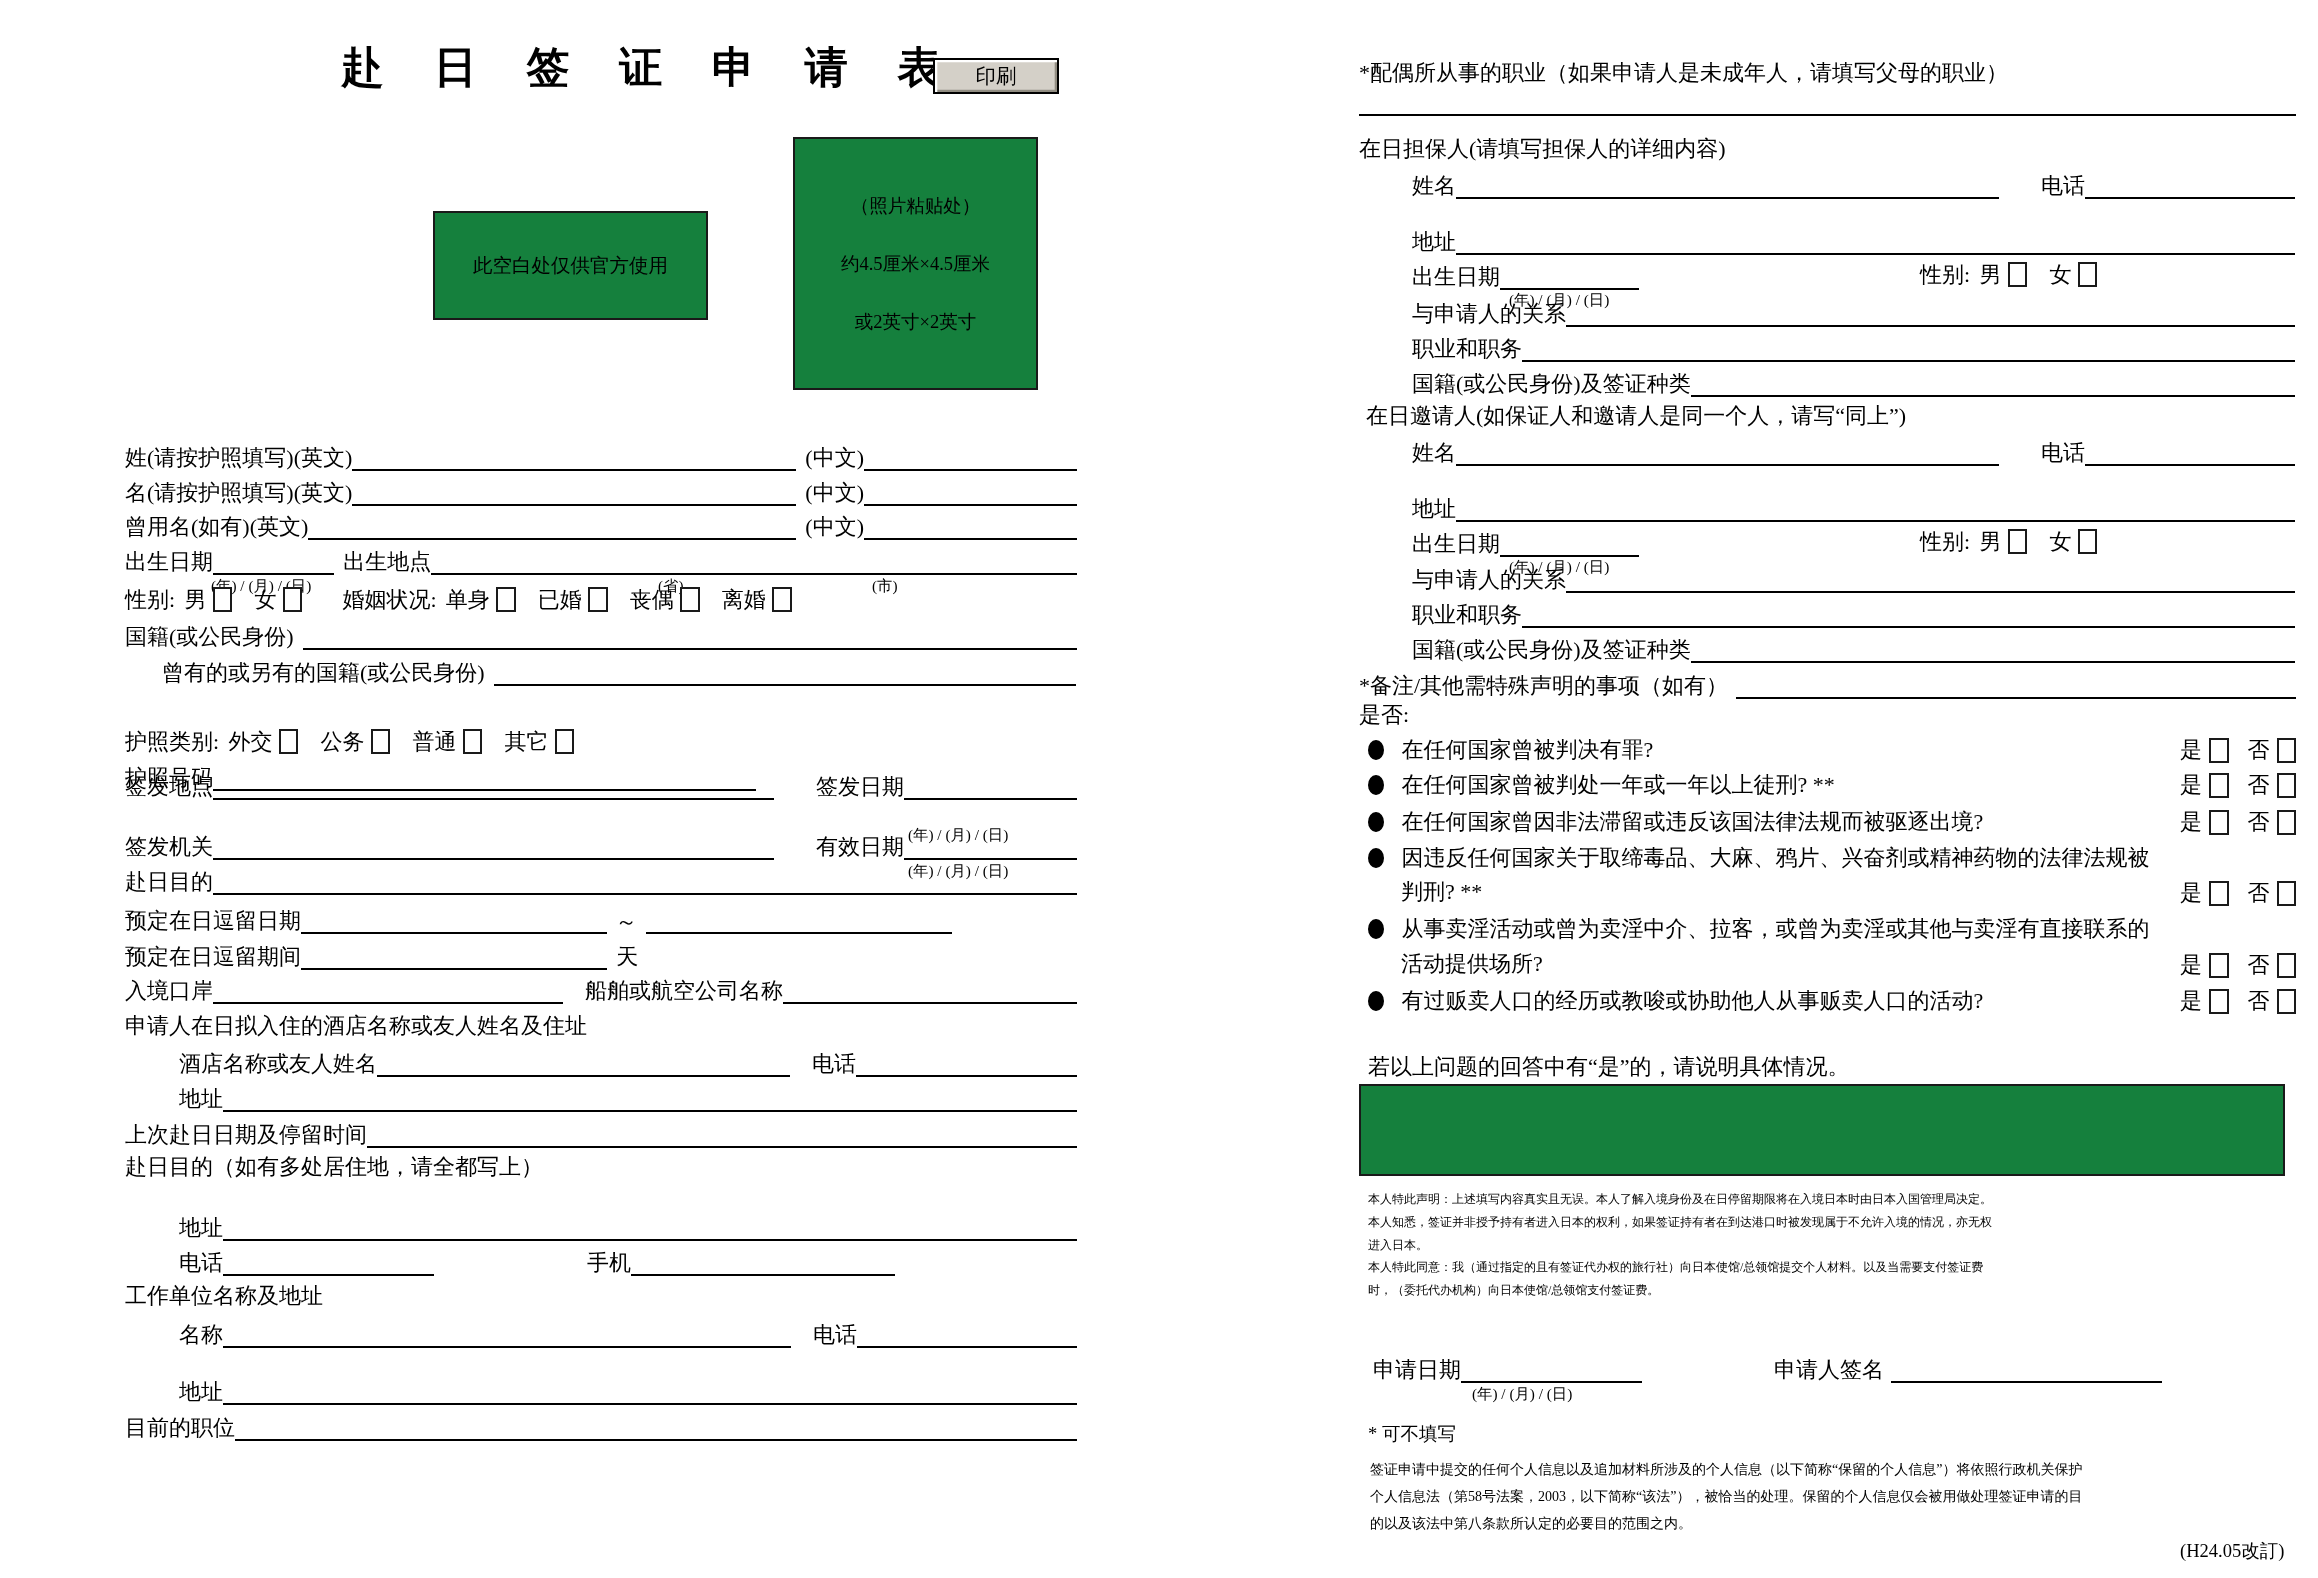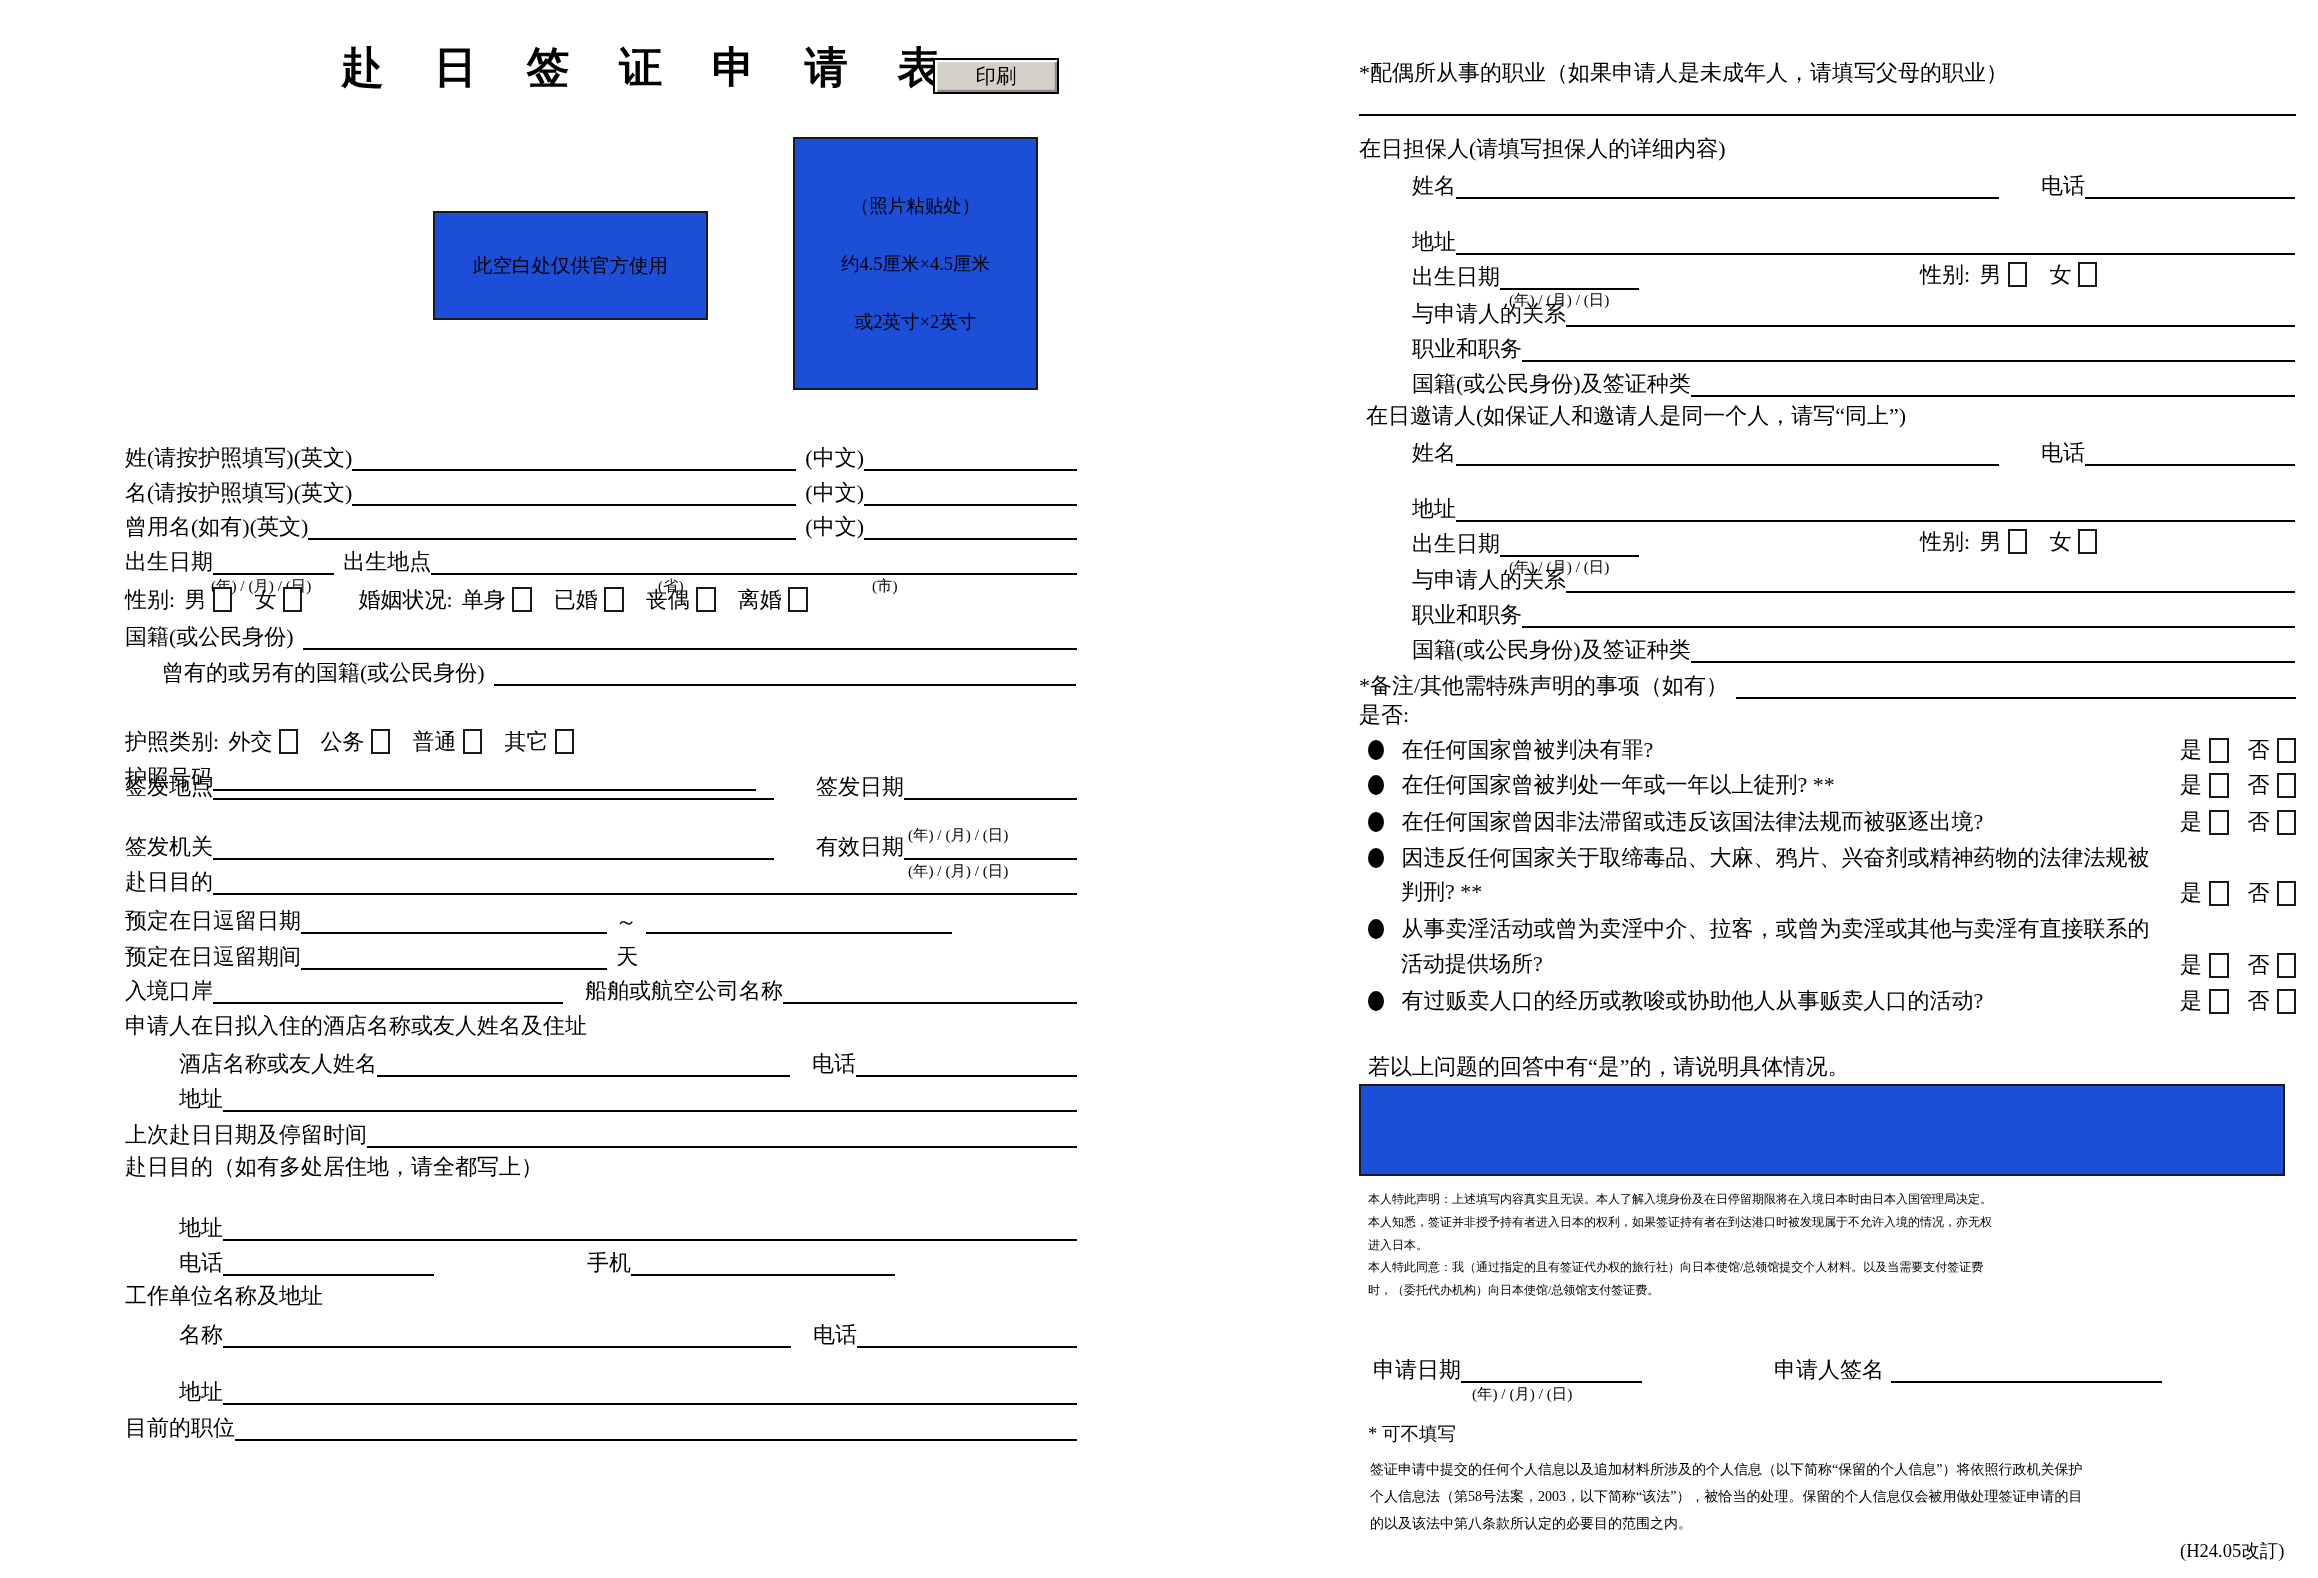--- a/index.html
+++ b/index.html
@@ -3,21 +3,21 @@
 <meta charset="utf-8">
 <style>
   html,body{margin:0;padding:0;background:#ffffff;}
   .pg{position:relative;width:2447px;height:1579px;background:#fff;color:#000;
       font-family:"Liberation Serif","DejaVu Serif",serif;font-size:22px;overflow:hidden;}
   .title{position:absolute;left:341px;top:39px;font-size:43px;font-weight:700;letter-spacing:19.5px;white-space:nowrap;}
   .btn{position:absolute;left:933px;top:58px;width:126px;height:36px;background:#d4d0c8;
        border:2.8px solid #000;box-sizing:border-box;
        box-shadow:inset 2.3px 2.3px 0 #ffffff, inset -2.3px -2.3px 0 #918d82;
        display:flex;align-items:center;justify-content:center;font-size:20.4px;}
-  .box{position:absolute;border:2.3px solid #1a1a1a;box-sizing:border-box;background:#1d4ed8;
+  .box{position:absolute;border:2.3px solid #1a1a1a;box-sizing:border-box;background:#15803d;
        display:flex;align-items:center;justify-content:center;text-align:right;}
   .photo{flex-direction:column;gap:33px;font-size:18.5px;}
   .official{font-size:19.5px;}
   .r{position:absolute;display:flex;align-items:flex-end;white-space:nowrap;height:30px;}
   .c{align-items:center;height:32px;}
   .hd{position:absolute;white-space:nowrap;height:28px;line-height:28px;}
   .u{border-bottom:2.3px solid #000;height:3.7px;flex:none;}
   .f{flex:1;}
   .lbl{line-height:27px;}
   .s{position:absolute;font-size:15.3px;white-space:nowrap;}
@@ -26,21 +26,21 @@
   .q{position:absolute;display:flex;align-items:center;height:30px;white-space:nowrap;}
   .yn{position:absolute;display:flex;align-items:center;height:30px;white-space:nowrap;}
   .yn .k{margin-left:7.4px;}
   .yn .no{margin-left:18.5px;}
   .line{position:absolute;border-bottom:2.3px solid #000;height:0;}
   .decl{position:absolute;font-size:12px;line-height:23px;white-space:nowrap;}
   .small{position:absolute;font-size:14px;line-height:27px;white-space:nowrap;}
   .n40{position:absolute;font-size:18.5px;line-height:24px;white-space:nowrap;}
   .m1{margin-left:9.3px;}
   .m2{margin-left:22px;}
-  .m3{margin-left:56px;}
+  .m3{margin-left:40px;}
   .m4{margin-left:42px;}
   .tl{margin:0 8.3px 2.8px 8.3px;line-height:18.5px;}
 </style>
 </head>
 <body>
 
 <div class="pg">
 
   <div class="title">赴 日 签 证 申 请 表</div>
   <div class="btn">

